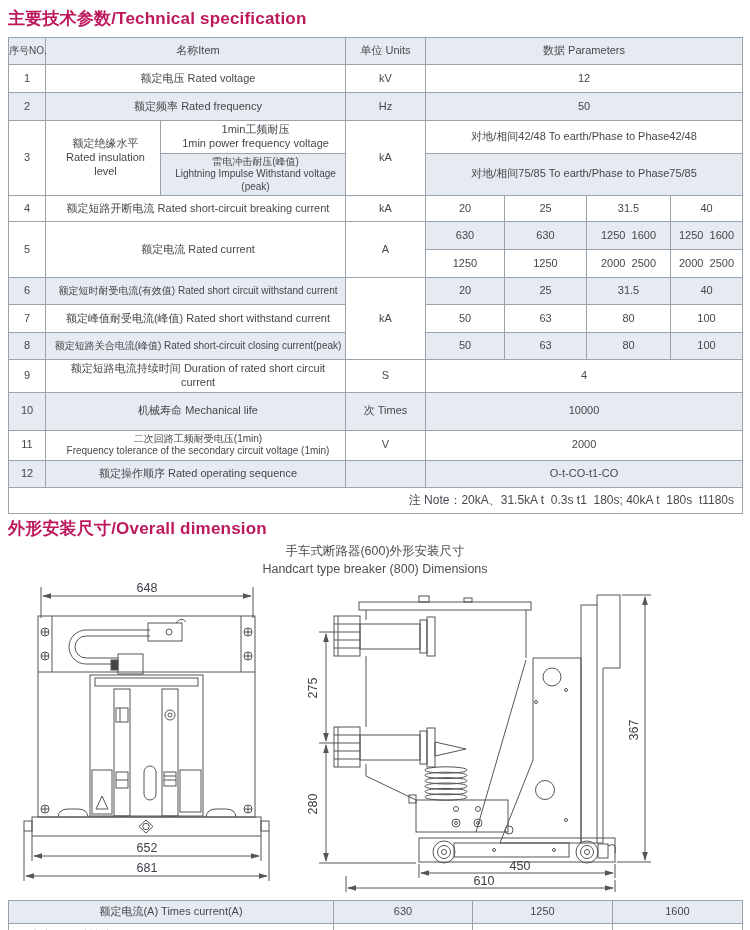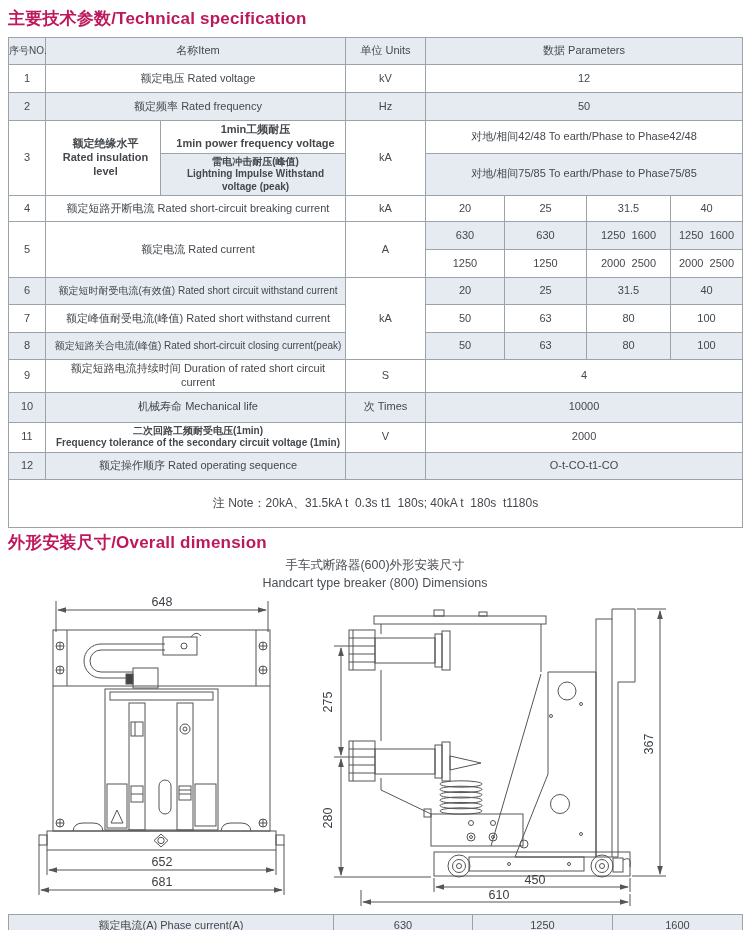--- a/index.html
+++ b/index.html
@@ -25,25 +25,25 @@
     text-align: center;
     vertical-align: middle;
     padding: 2px 3px;
     line-height: 1.25;
     color: #44484d;
   }
   td.item { text-align: center; padding-left: 8px; }
   td.g { background: #e6ebf1; }
   td.sm { font-size: 10px; margin-top: 8px; }
   td.pair { white-space: pre; }
-  .two-line span { display: block; font-weight: bold; }
-  .note-cell { text-align: center; padding: 16px 8px; font-size: 12px; white-space: pre-wrap; height: 25px; }
+  .two-line span { display: block; }
+  .note-cell { text-align: right; padding: 5px 8px; font-size: 12px; white-space: pre-wrap; height: 25px; }
   .sec2 { margin-top: 3px; margin-bottom: 2px; }
   .caption { text-align: center; font-size: 12.5px; color: #4a4f54; line-height: 1.45; }
-  .drawings { display: flex; justify-content: center; align-items: flex-start; gap: 4px; margin: 2px 0 4px 0; }
+  .drawings { display: flex; align-items: flex-start; gap: 4px; margin: 2px 0 4px 0; }
   svg { display: block; }
   svg text { font-size: 12.5px; fill: #3a3f45; }
   .rating-table td { height: 23px; }
 </style>
 </head>
 <body>
 
 <div class="page">
 
   <div class="sec-title">主要技术参数/Technical specification</div>
@@ -146,21 +146,21 @@
       <td class="g">63</td>
       <td class="g">80</td>
       <td class="g">100</td>
     </tr>
     <tr style="height:27px">
       <td>9</td>
       <td class="item" colspan="2">额定短路电流持续时间 Duration of rated short circuit current</td>
       <td>S</td>
       <td colspan="4">4</td>
     </tr>
-    <tr style="height:30px">
+    <tr style="height:38px">
       <td class="g">10</td>
       <td class="g item" colspan="2">机械寿命 Mechanical life</td>
       <td class="g">次 Times</td>
       <td class="g" colspan="4">10000</td>
     </tr>
     <tr style="height:28px">
       <td>11</td>
       <td class="item two-line sm" colspan="2">
         <span>二次回路工频耐受电压(1min)</span>
         <span>Frequency tolerance of the secondary circuit voltage (1min)</span>
@@ -390,21 +390,21 @@
 
   <table class="rating-table">
     <colgroup>
       <col style="width:325px">
         <col style="width:139px">
         <col style="width:140px">
         <col style="width:130px">
     </colgroup>
     <tbody>
         <tr>
-      <td class="g">额定电流(A) Phase current(A)</td>
+      <td class="g">额定电流(A) Times current(A)</td>
       <td class="g">630</td>
       <td class="g">1250</td>
       <td class="g">1600</td>
     </tr>
     <tr>
       <td class="sm">额定短路开断电流(kA) Rated short-circuit breaking current(KA)</td>
       <td>20/25</td>
       <td>25/31.5</td>
       <td>31.5</td>
     </tr>

